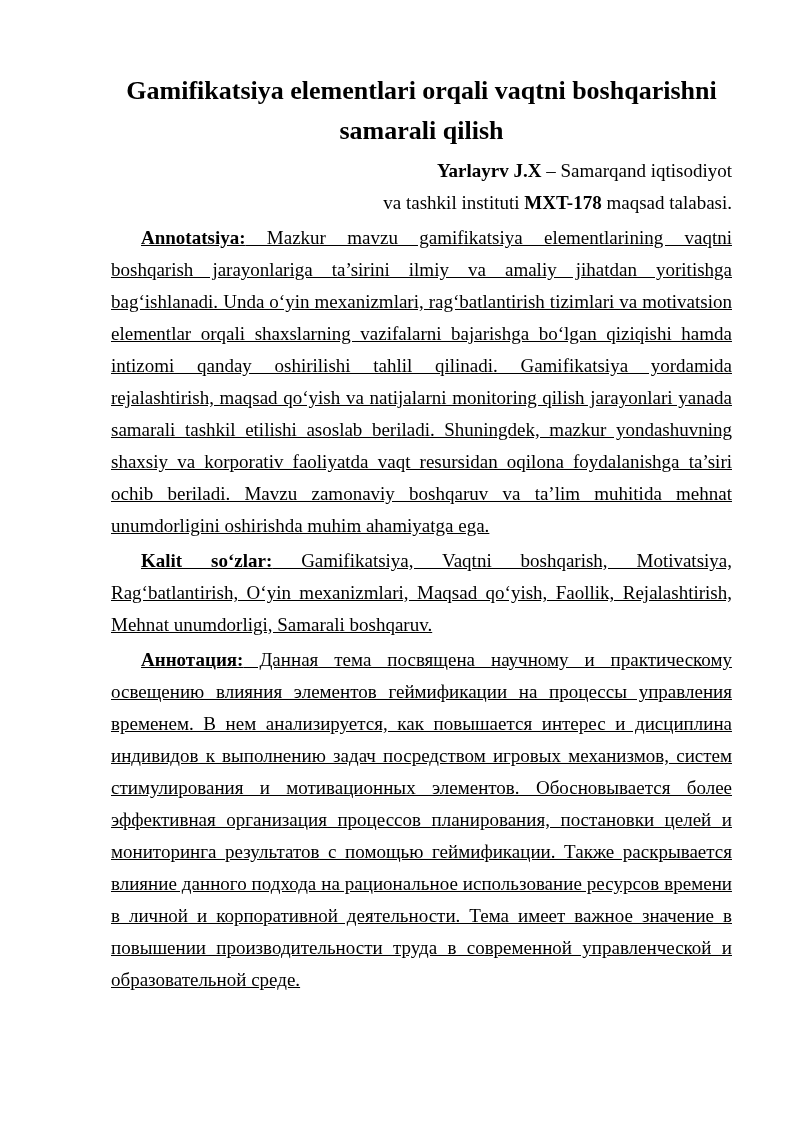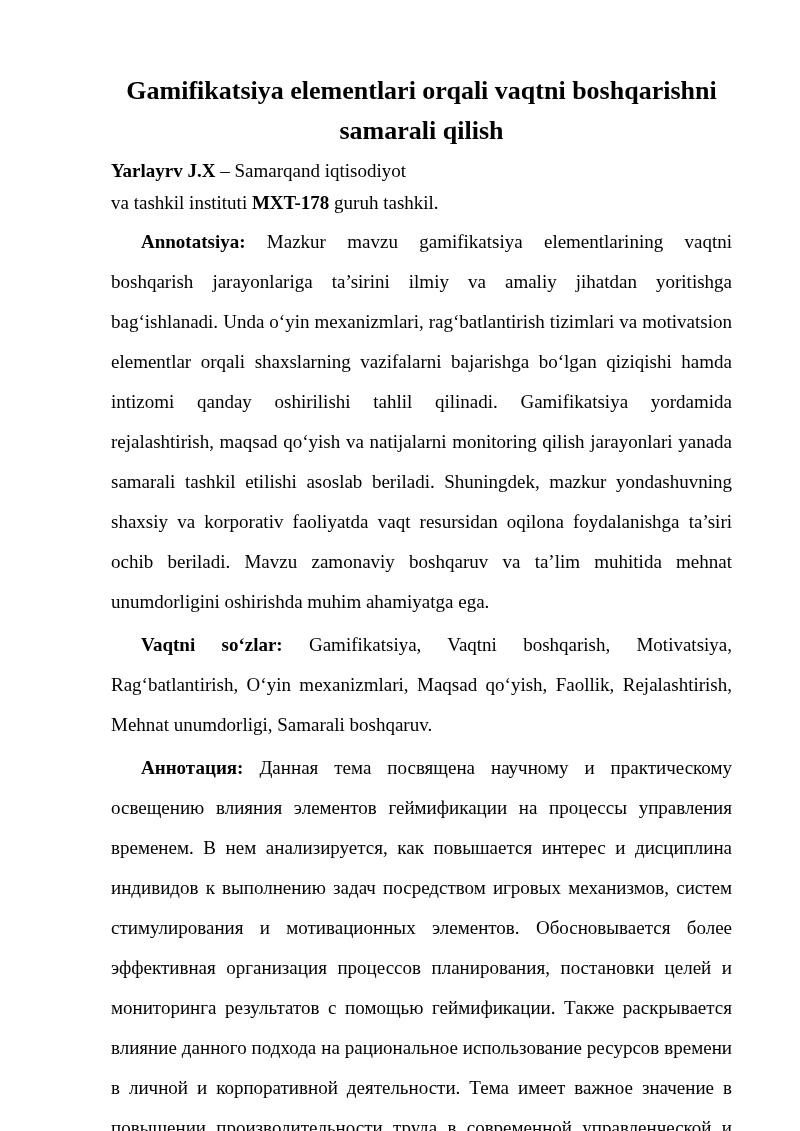--- a/index.html
+++ b/index.html
@@ -22,41 +22,42 @@
     margin: 0;
     font-size: 26px;
     line-height: 40px;
     font-weight: bold;
     text-align: center;
   }
   .byline {
     margin: 4px 0 0 0;
     font-size: 19px;
     line-height: 32px;
-    text-align: left;
+    text-align: right;
   }
   .para {
     margin: 3px 0 0 0;
     font-size: 19px;
-    line-height: 40px;
+    line-height: 32px;
     text-align: justify;
     text-indent: 30px;
+    text-decoration: underline;
   }
   .b {
     font-weight: bold;
   }
 </style>
 </head>
 <body>
 
 <div class="page">
 
   <h1 class="doc-title">Gamifikatsiya elementlari orqali vaqtni boshqarishni samarali qilish</h1>
 
-  <p class="byline"><span class="b">Yarlayrv J.X</span><span> – Samarqand iqtisodiyot</span><br><span>va tashkil instituti </span><span class="b">MXT-178</span><span> guruh tashkil.</span></p>
+  <p class="byline"><span class="b">Yarlayrv J.X</span><span> – Samarqand iqtisodiyot</span><br><span>va tashkil instituti </span><span class="b">MXT-178</span><span> maqsad talabasi.</span></p>
 
   <p class="para"><span class="b">Annotatsiya:</span><span> Mazkur mavzu gamifikatsiya elementlarining vaqtni boshqarish jarayonlariga ta’sirini ilmiy va amaliy jihatdan yoritishga bag‘ishlanadi. Unda o‘yin mexanizmlari, rag‘batlantirish tizimlari va motivatsion elementlar orqali shaxslarning vazifalarni bajarishga bo‘lgan qiziqishi hamda intizomi qanday oshirilishi tahlil qilinadi. Gamifikatsiya yordamida rejalashtirish, maqsad qo‘yish va natijalarni monitoring qilish jarayonlari yanada samarali tashkil etilishi asoslab beriladi. Shuningdek, mazkur yondashuvning shaxsiy va korporativ faoliyatda vaqt resursidan oqilona foydalanishga ta’siri ochib beriladi. Mavzu zamonaviy boshqaruv va ta’lim muhitida mehnat unumdorligini oshirishda muhim ahamiyatga ega.</span></p>
 
-  <p class="para"><span class="b">Vaqtni so‘zlar:</span><span> Gamifikatsiya, Vaqtni boshqarish, Motivatsiya, Rag‘batlantirish, O‘yin mexanizmlari, Maqsad qo‘yish, Faollik, Rejalashtirish, Mehnat unumdorligi, Samarali boshqaruv.</span></p>
+  <p class="para"><span class="b">Kalit so‘zlar:</span><span> Gamifikatsiya, Vaqtni boshqarish, Motivatsiya, Rag‘batlantirish, O‘yin mexanizmlari, Maqsad qo‘yish, Faollik, Rejalashtirish, Mehnat unumdorligi, Samarali boshqaruv.</span></p>
 
   <p class="para"><span class="b">Аннотация:</span><span> Данная тема посвящена научному и практическому освещению влияния элементов геймификации на процессы управления временем. В нем анализируется, как повышается интерес и дисциплина индивидов к выполнению задач посредством игровых механизмов, систем стимулирования и мотивационных элементов. Обосновывается более эффективная организация процессов планирования, постановки целей и мониторинга результатов с помощью геймификации. Также раскрывается влияние данного подхода на рациональное использование ресурсов времени в личной и корпоративной деятельности. Тема имеет важное значение в повышении производительности труда в современной управленческой и образовательной среде.</span></p>
 
 </div>
 
 </body></html>

